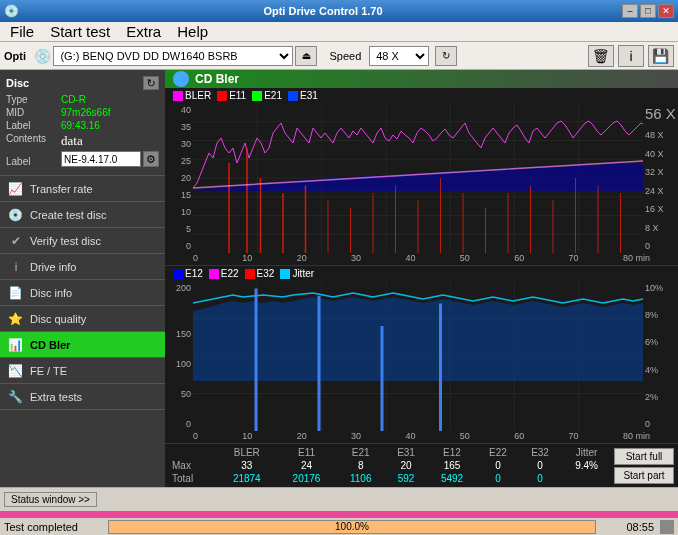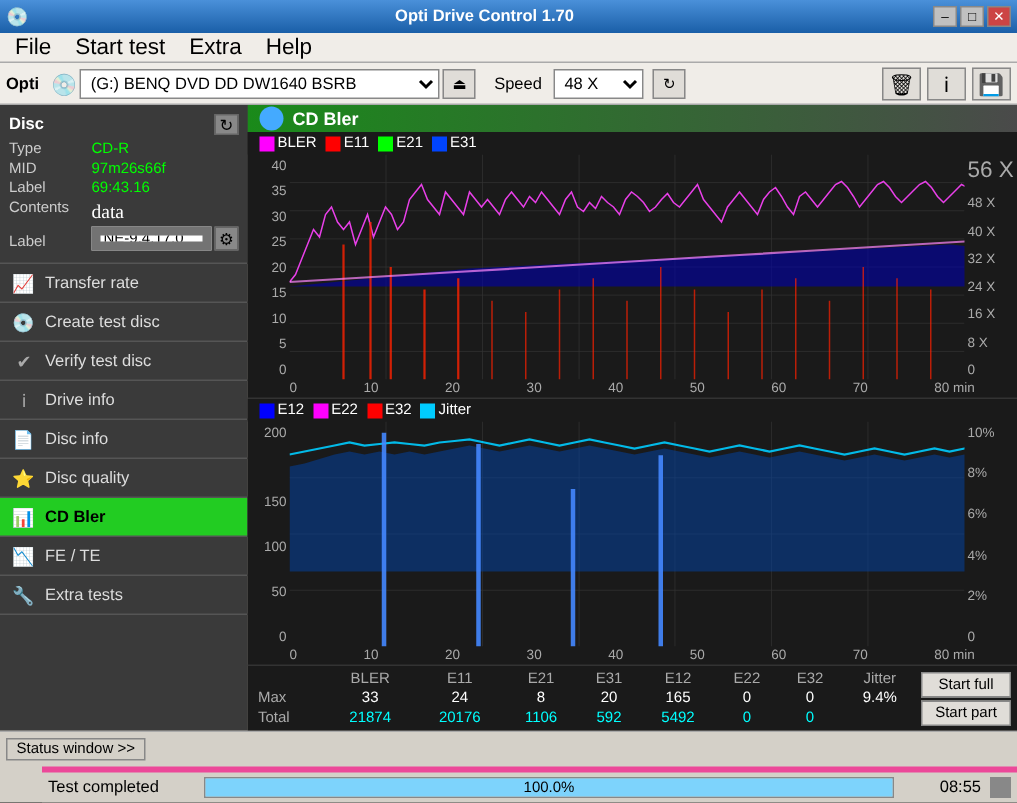--- a/index.html
+++ b/index.html
@@ -31,21 +31,21 @@
     
     #sidebar { width: 165px; background: #3a3a3a; display: flex; flex-direction: column; }
     #disc-panel { background: #3a3a3a; padding: 6px; border-bottom: 1px solid #555; }
     .disc-header { display: flex; align-items: center; justify-content: space-between; margin-bottom: 4px; }
     .disc-title { color: white; font-weight: bold; font-size: 11px; }
     .disc-btn { width: 16px; height: 14px; background: #888; border: 1px solid #666; cursor: pointer; display: flex; align-items: center; justify-content: center; }
     .disc-row { display: flex; margin-bottom: 2px; }
     .disc-key { color: #ccc; font-size: 10px; width: 55px; flex-shrink: 0; }
     .disc-val { color: #00ff00; font-size: 10px; }
     .disc-val-white { color: white; font-size: 13px; font-family: Liberation Serif, serif; }
-    .label-input { background: white; border: 6px solid #737373; font-size: 10px; width: 80px; height: 16px; padding: 0 2px; }
+    .label-input { background: white; border: 1px solid #737373; font-size: 10px; width: 80px; height: 16px; padding: 0 2px; }
     .label-btn { width: 16px; height: 16px; background: #888; border: 1px solid #666; margin-left: 2px; cursor: pointer; display: flex; align-items: center; justify-content: center; }
     
     .sidebar-item { height: 26px; display: flex; align-items: center; padding: 0 8px; cursor: pointer; color: #ddd; font-size: 11px; border-bottom: 1px solid #555; }
     .sidebar-item.active { background: #22cc22; color: black; font-weight: bold; }
     .sidebar-icon { width: 16px; height: 16px; margin-right: 6px; display: flex; align-items: center; justify-content: center; font-size: 12px; color: #aaa; }
     .sidebar-item.active .sidebar-icon { color: black; }
     
     
     #chartarea { flex: 1; background: #1a1a1a; display: flex; flex-direction: column; overflow: hidden; }
     
@@ -63,24 +63,24 @@
     #statsbar { background: #1a1a1a; border-top: 1px solid #333; padding: 2px 4px; }
     .stats-table { width: 100%; border-collapse: collapse; }
     .stats-table td { color: white; font-size: 10px; text-align: center; padding: 1px 3px; }
     .stats-table .header-row td { color: #aaa; }
     .stats-table .avg-row td { color: white; }
     .stats-table .max-row td { color: white; }
     .stats-table .total-row td { color: #00ffff; }
     .start-btn { background: #e0ddd8; border: 1px solid #888; padding: 2px 8px; cursor: pointer; font-size: 10px; width: 60px; }
     
     
-    #statusbar { height: 24px; background: #d4d0c8; border-top: 4px solid #ec4899; display: flex; align-items: center; padding: 0 4px; gap: 4px; margin-left: 28px; }
+    #statusbar { height: 24px; background: #d4d0c8; border-top: 7px solid #ec4899; display: flex; align-items: center; padding: 0 4px; gap: 4px; }
     .status-text { font-size: 11px; flex-shrink: 0; width: 100px; }
     .progress-bar-container { flex: 1; height: 14px; background: white; border: 1px solid #888; }
-    .progress-bar-fill { height: 100%; background: #7dd3fc; display: flex; align-items: center; justify-content: center; }
+    .progress-bar-fill { height: 100%; background: #fdba74; display: flex; align-items: center; justify-content: center; }
     .progress-pct { font-size: 10px; color: black; }
     .status-time { font-size: 11px; margin-left: 4px; width: 50px; text-align: right; }
     .status-icon { width: 14px; height: 14px; background: #888; margin-left: 2px; }
     
     
     #bottomstatus { height: 24px; background: #d4d0c8; border-top: 1px solid #aaa; display: flex; align-items: center; padding: 0 4px; }
     .status-window-btn { background: #d4d0c8; border: 1px solid #888; padding: 1px 6px; cursor: pointer; font-size: 10px; }
   </style>
 </head>
 <body>

